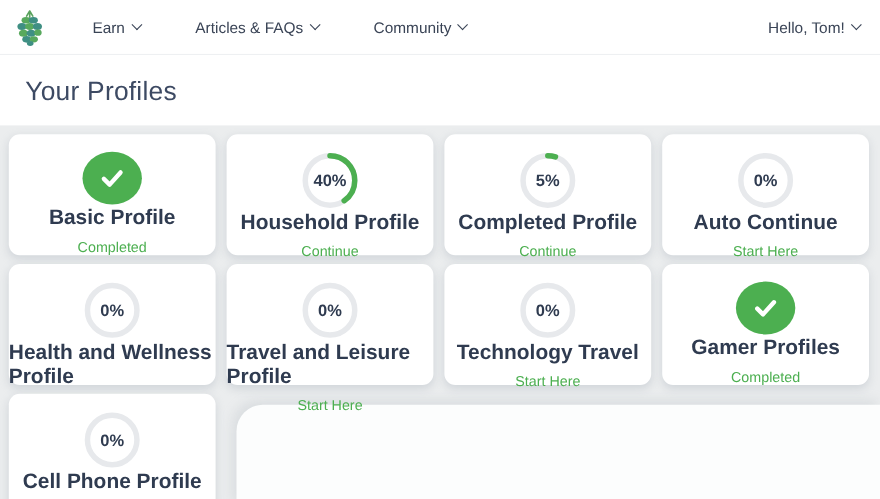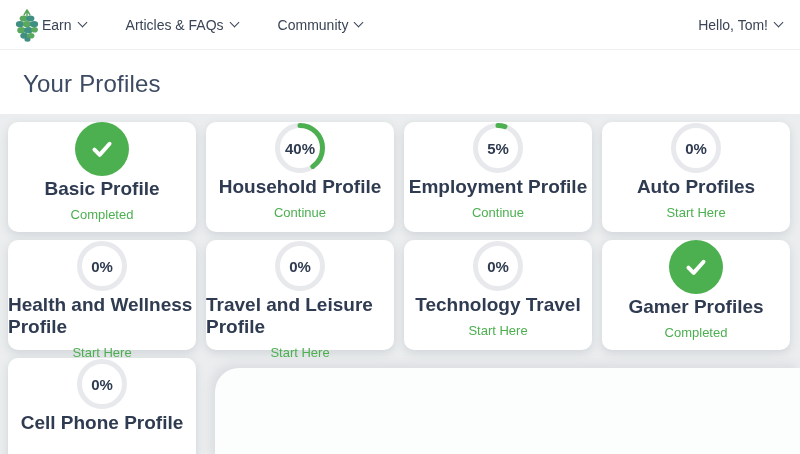--- a/index.html
+++ b/index.html
@@ -12,38 +12,38 @@
   *{box-sizing:border-box;margin:0;padding:0;}
   html,body{width:800px;height:454px;overflow:hidden;background:#fff;
     font-family:"Liberation Sans",sans-serif;}
   
   .topbar{height:50px;background:#fff;border-bottom:1px solid #eef0f2;
     display:flex;align-items:center;padding:0 18px 0 12px;}
   .logo{display:flex;align-items:center;gap:5px;cursor:pointer;}
   .logo-text{display:flex;flex-direction:column;line-height:1;}
   .logo-top{color:#6cc04a;font-weight:bold;font-size:17px;letter-spacing:.5px;}
   .logo-bottom{color:#9aa2aa;font-size:7px;letter-spacing:3.1px;margin-top:2px;font-weight:bold;}
-  nav{display:flex;align-items:center;gap:40px;}
+  nav{display:flex;align-items:center;margin-left:42px;gap:50px;}
   .nav-item,.user-menu{display:flex;align-items:center;gap:7px;color:var(--nav-text);
     font-size:14px;font-weight:500;cursor:pointer;white-space:nowrap;}
   .chev{width:7px;height:7px;border-right:1.6px solid var(--nav-text);
     border-bottom:1.6px solid var(--nav-text);transform:rotate(45deg);margin-top:-4px;}
   .user-menu{margin-left:auto;}
   
   .title-band{background:#fff;padding:20px 10px 16px 23px;}
   .title-band h1{font-size:24px;font-weight:500;color:#3d4a63;letter-spacing:.2px;}
   
   .main{position:relative;background:var(--bg-gray);height:346px;
     padding:8px 10px 0 8px;}
   .grid{display:grid;grid-template-columns:repeat(4,1fr);gap:8px 10px;
     grid-auto-rows:110px;position:relative;z-index:1;}
   .card{background:#fff;border-radius:10px;
     box-shadow:0 3px 8px rgba(150,160,172,.30);
     display:flex;flex-direction:column;align-items:center;
-    padding-top:0;cursor:pointer;}
+    padding-top:16px;cursor:pointer;}
   .ring-wrap{position:relative;width:52px;height:52px;display:flex;
     align-items:center;justify-content:center;}
   .ring-wrap .pct{position:absolute;font-size:15px;font-weight:bold;color:var(--text-dark);}
   .check-circle{width:54px;height:54px;border-radius:50%;background:var(--green);
     display:flex;align-items:center;justify-content:center;}
   .pname{margin-top:2px;font-size:19px;font-weight:bold;color:var(--text-dark);}
   .paction{margin-top:7px;font-size:13px;font-weight:normal;color:var(--green);text-decoration:none;}
   .next-section{position:absolute;left:215px;top:254px;right:0;bottom:0;
     background:#fcfdfd;border-top-left-radius:24px;z-index:0;
     box-shadow:-4px -4px 10px rgba(175,182,190,.28);}
@@ -124,34 +124,34 @@
 
   <div class="card">
 
     <div class="ring-wrap">
       <svg width="52" height="52" viewBox="0 0 52 52">
         <circle class="track" cx="26" cy="26" r="22.5" fill="none" stroke="#e7e9ec" stroke-width="5"></circle>
         <circle class="bar" cx="26" cy="26" r="22.5" fill="none" stroke="#4caf50" stroke-width="5" stroke-linecap="round" transform="rotate(-90 26 26)" stroke-dasharray="7.068583470577035 141.3716694115407"></circle>
       </svg>
       <span class="pct">5%</span>
     </div>
-    <div class="pname">Employment Profile</div>
+    <div class="pname">Completed Profile</div>
     <a class="paction">Continue</a>
   </div>
 
   <div class="card">
 
     <div class="ring-wrap">
       <svg width="52" height="52" viewBox="0 0 52 52">
         <circle class="track" cx="26" cy="26" r="22.5" fill="none" stroke="#e7e9ec" stroke-width="5"></circle>
 
       </svg>
       <span class="pct">0%</span>
     </div>
-    <div class="pname">Auto Profiles</div>
+    <div class="pname">Auto Continue</div>
     <a class="paction">Start Here</a>
   </div>
 
   <div class="card">
 
     <div class="ring-wrap">
       <svg width="52" height="52" viewBox="0 0 52 52">
         <circle class="track" cx="26" cy="26" r="22.5" fill="none" stroke="#e7e9ec" stroke-width="5"></circle>
 
       </svg>

